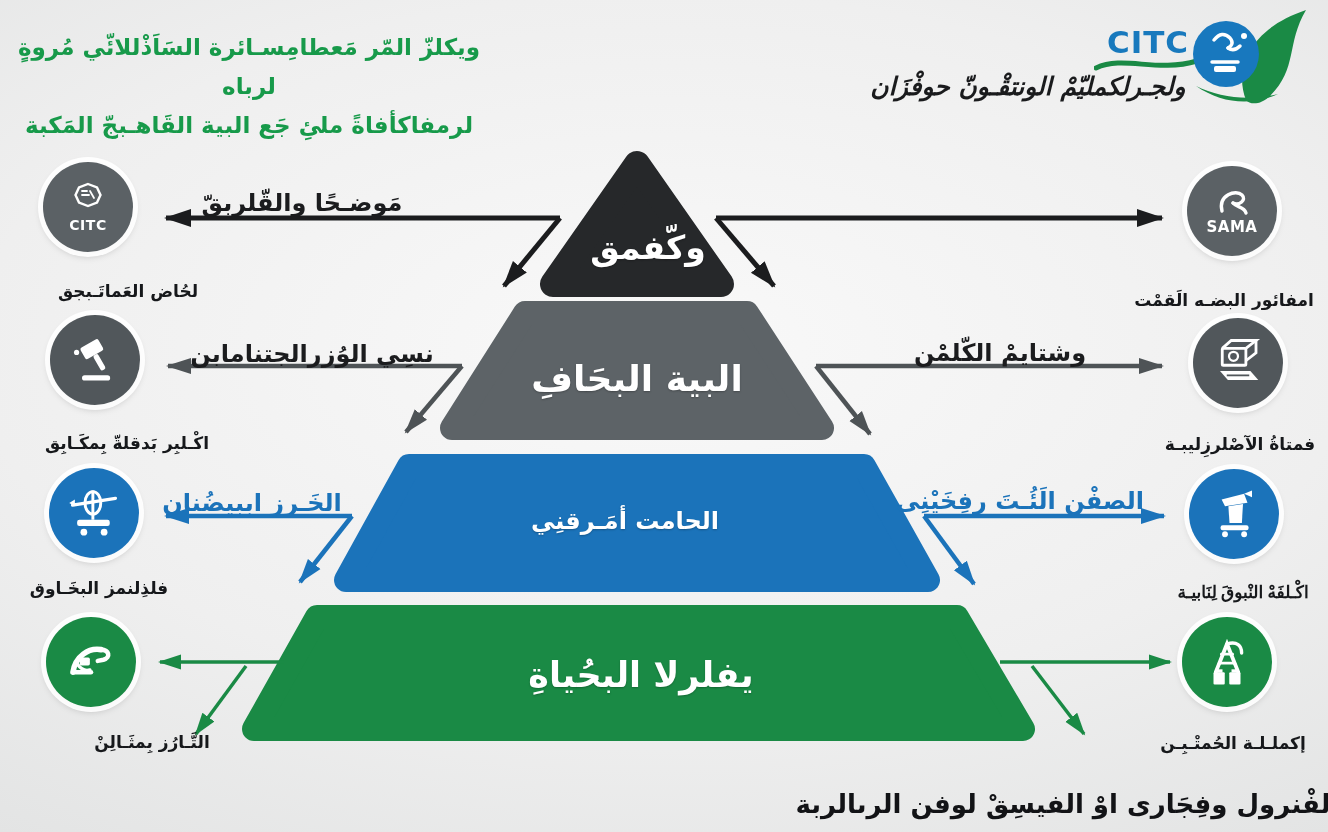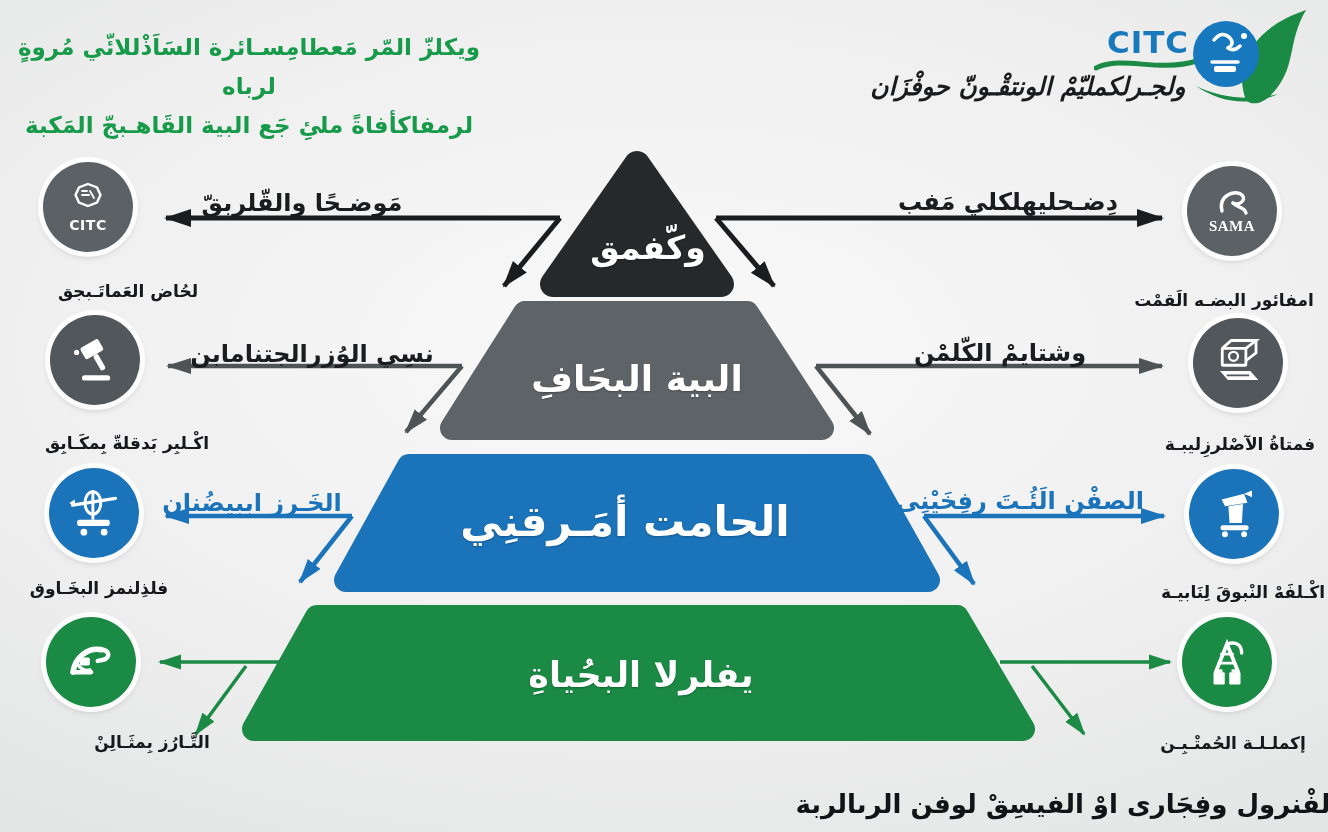--- a/index.html
+++ b/index.html
@@ -113,25 +113,24 @@
       <path d="M24,56 h26"></path>
     </g>
     <rect x="26" y="60" width="22" height="6" rx="2" fill="#ffffff"></rect>
     <circle cx="56" cy="30" r="3" fill="#ffffff"></circle>
   </svg>
 
   <div class="abs brand-sub rtl" style="left:856px;top:72px;width:344px;text-align:center;">ولجـرلكمليّمْ الونتقْـونّ حوفْزَان</div>
 
   <div class="abs ctr level-label rtl" style="left:648px;top:235px;font-size:33px;">وكّفمق</div>
   <div class="abs ctr level-label rtl" style="left:637px;top:366px;font-size:36px;">البية البحَافِ</div>
-  <div class="abs ctr level-label rtl" style="left:625px;top:509px;font-size:42px;">الحامت أمَـرقنِي</div>
+  <div class="abs ctr level-label rtl" style="left:625px;top:509px;font-size:24px;">الحامت أمَـرقنِي</div>
   <div class="abs ctr level-label rtl" style="left:641px;top:663px;font-size:35px;">يفلرلا البحُياةِ</div>
 
   <div class="abs ctr arrow-label rtl" style="left:302px;top:191px;">مَوضـحًا والقّلربقّ</div>
-  <div class="abs ctr arrow-label rtl" style="left:1008px;top:190px;">دِضـحليهلكليِ مَفب</div>
   <div class="abs ctr arrow-label rtl" style="left:312px;top:342px;">نسِي الوُزرالجتنامابن</div>
   <div class="abs ctr arrow-label rtl" style="left:1000px;top:341px;">وشتايمْ الكّلمْن</div>
   <div class="abs ctr arrow-label blue rtl" style="left:252px;top:491px;">الخَـرز اببيضُنان</div>
   <div class="abs ctr arrow-label blue rtl" style="left:1020px;top:489px;">الصفْن الَئُـتَ رفِخَيْنِى</div>
 
   <div class="icon-circle c-dkgray" style="left:43px;top:162px;">
     <svg width="44" height="34" viewBox="0 0 44 34">
       <polygon points="22,2 31,5.5 34.5,13 31,20.5 22,24 13,20.5 9.5,13 13,5.5" fill="none" stroke="#ffffff" stroke-width="2.4"></polygon>
       <g stroke="#ffffff" stroke-width="1.8" fill="none" stroke-linecap="round">
         <path d="M16,9 h5"></path>
@@ -170,21 +169,21 @@
       <g stroke="#ffffff" fill="none" stroke-linecap="round">
         <path d="M8,33 C10,19 22,11 33,13" stroke-width="5"></path>
         <path d="M33,13 c7,0 9,7 2,9 l-5,1" stroke-width="4"></path>
         <path d="M9,33 h15" stroke-width="4"></path>
         <path d="M12,26 q5,7 11,5" stroke-width="3"></path>
       </g>
       <rect x="14" y="20" width="9" height="7" rx="1.5" fill="#ffffff"></rect>
     </svg>
   </div>
 
-  <div class="icon-circle c-dkgray" style="left:1187px;top:166px;font-family:Liberation Serif, serif;">
+  <div class="icon-circle c-dkgray" style="left:1187px;top:166px;">
     <svg width="44" height="30" viewBox="0 0 44 30">
       <g stroke="#ffffff" stroke-width="3.4" fill="none" stroke-linecap="round">
         <path d="M12,24 C8,8 26,2 32,8 C37,13 29,19 23,16"></path>
         <path d="M23,16 C27,21 34,19 36,26"></path>
       </g>
     </svg>
     <span class="badge" style="font-size:15px;">SAMA</span>
   </div>
 
   <div class="icon-circle c-gray" style="left:1193px;top:318px;">
@@ -226,18 +225,18 @@
     </svg>
   </div>
 
   <div class="abs ctr caption rtl" style="left:128px;top:279px;">لحُاض العَماتَـبجق</div>
   <div class="abs ctr caption rtl" style="left:127px;top:431px;">اكْـلبِر بَدقلةّ بِمكَـابِق</div>
   <div class="abs ctr caption rtl" style="left:99px;top:576px;">فلذِلنمز البخَـاوق</div>
   <div class="abs ctr caption rtl" style="left:152px;top:730px;">التَّـارُز بِمثَـالِنْ</div>
 
   <div class="abs ctr caption rtl" style="left:1224px;top:288px;">امفائور البضـه الَقمْت</div>
   <div class="abs ctr caption rtl" style="left:1240px;top:432px;">فمتاةُ الآصْلرزِليبـة</div>
-  <div class="abs ctr caption rtl" style="left:1243px;top:580px;">اكْـلفَهْ النْبوقَ لِنَابيـة</div>
+  <div class="abs ctr caption rtl" style="left:1243px;top:580px;font-family:Liberation Serif, serif;">اكْـلفَهْ النْبوقَ لِنَابيـة</div>
   <div class="abs ctr caption rtl" style="left:1233px;top:731px;">إكملـلـة الحُمتْـبِـن</div>
 
   <div class="abs ctr footer-note rtl" style="left:1063px;top:792px;">لفْنرول وفِجَارى اوْ الفيسِقْ لوفن الرىالربة</div>
 
 </div>
 
 </body></html>

